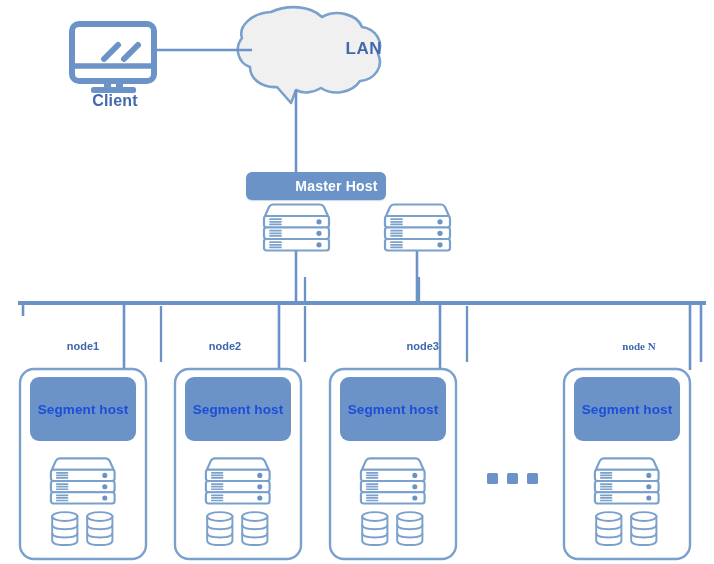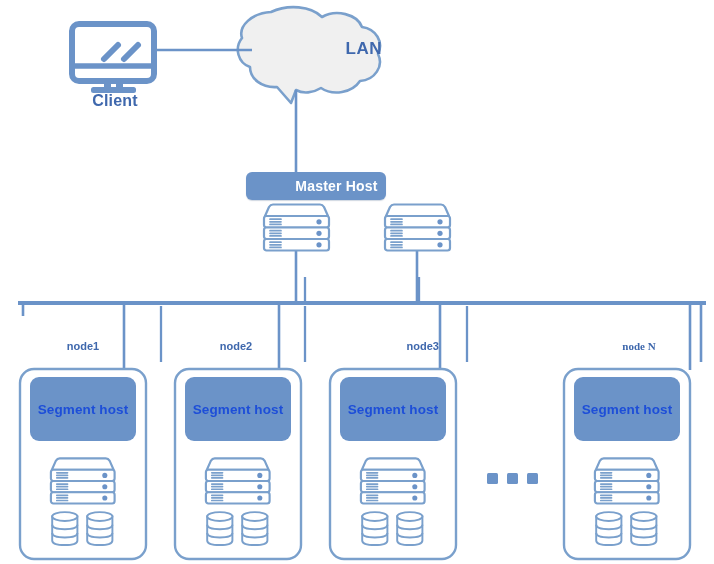--- a/index.html
+++ b/index.html
@@ -258,21 +258,21 @@
 
   <div class="lbl lbl-client">Client</div>
 
   <div class="lbl lbl-lan">LAN</div>
 
   <div class="pill pill-master">Master Host</div>
 
 
 
   <div class="lbl lbl-node" style="left:35px; width:96px;">node1</div>
-  <div class="lbl lbl-node" style="left:188px; width:96px;">node2</div>
+  <div class="lbl lbl-node" style="left:177px; width:96px;">node2</div>
   <div class="lbl lbl-node" style="left:343px; width:96px;text-align:right;">node3</div>
   <div class="lbl lbl-node" style="left:591px; width:96px;font-family:Liberation Serif, serif;">node N</div>
 
   <div class="seg-label" style="left:30px; top:403px; width:106px;">Segment host</div>
   <div class="seg-label" style="left:185px; top:403px; width:106px;">Segment host</div>
   <div class="seg-label" style="left:340px; top:403px; width:106px;">Segment host</div>
   <div class="seg-label" style="left:574px; top:403px; width:106px;">Segment host</div>
 
 </div>
 

